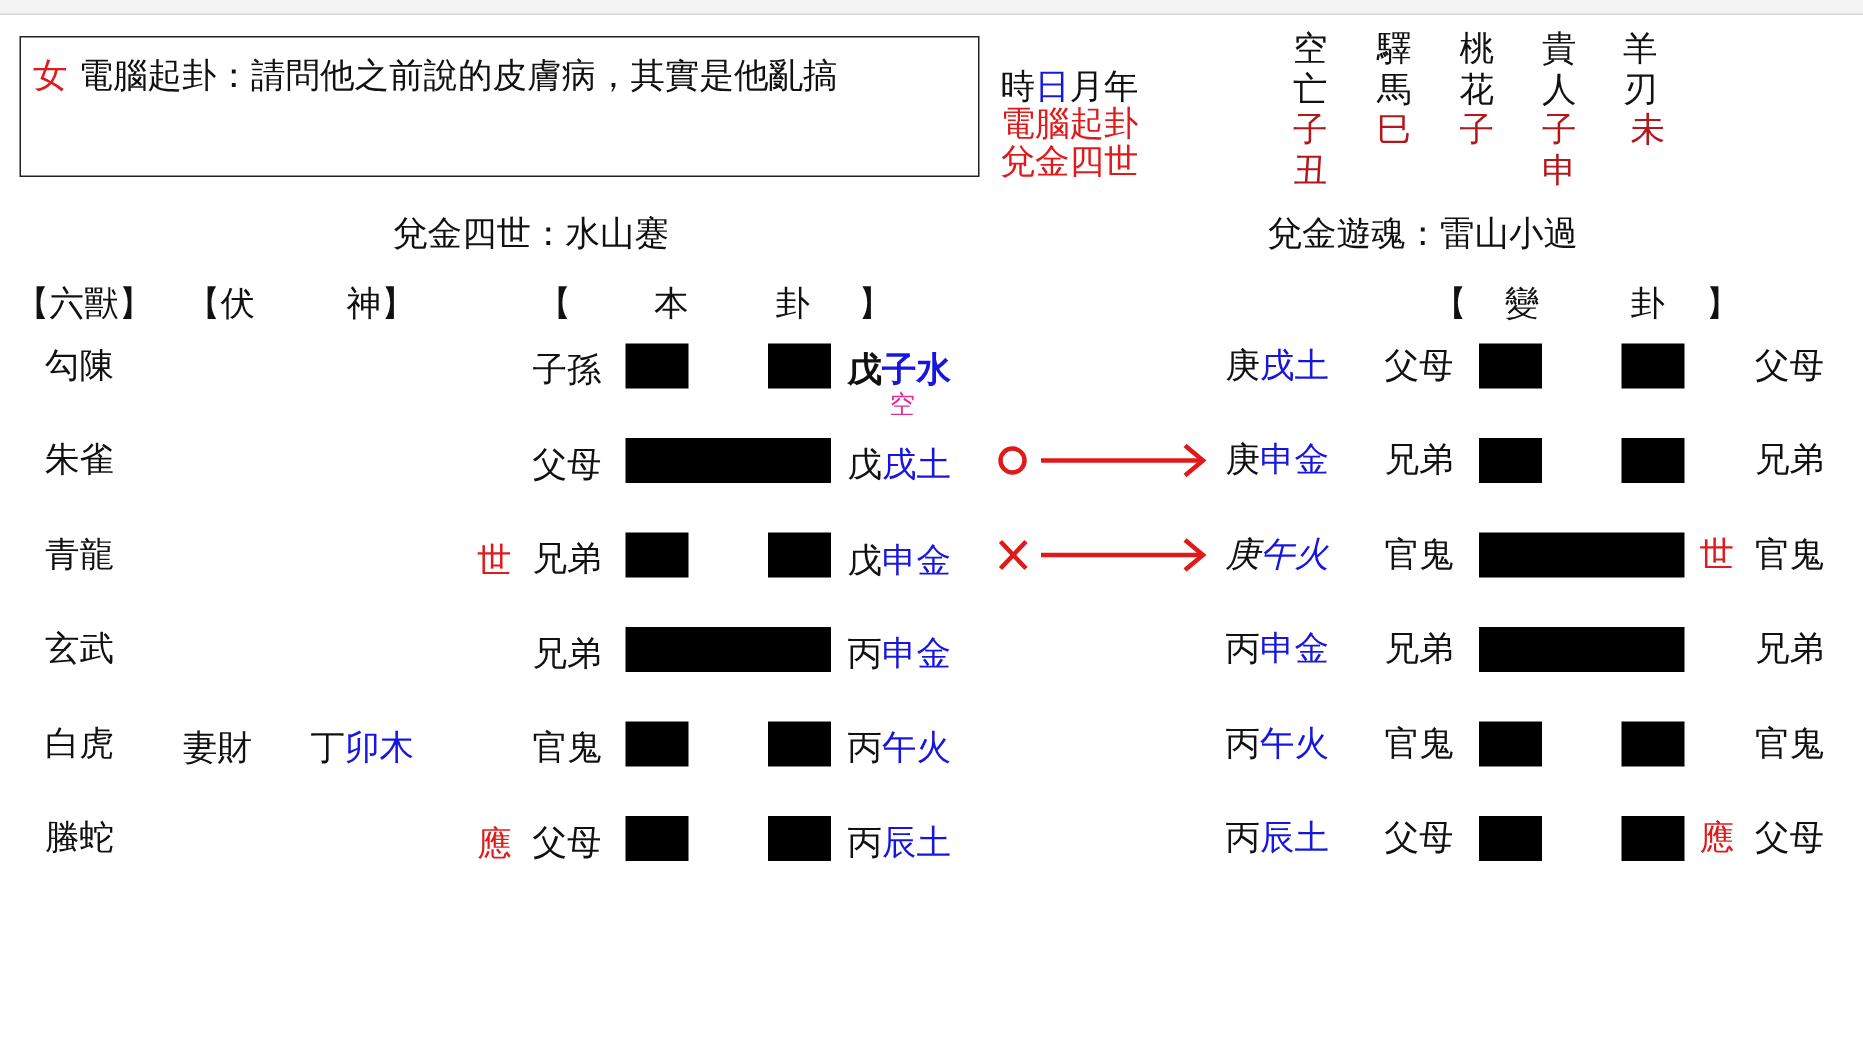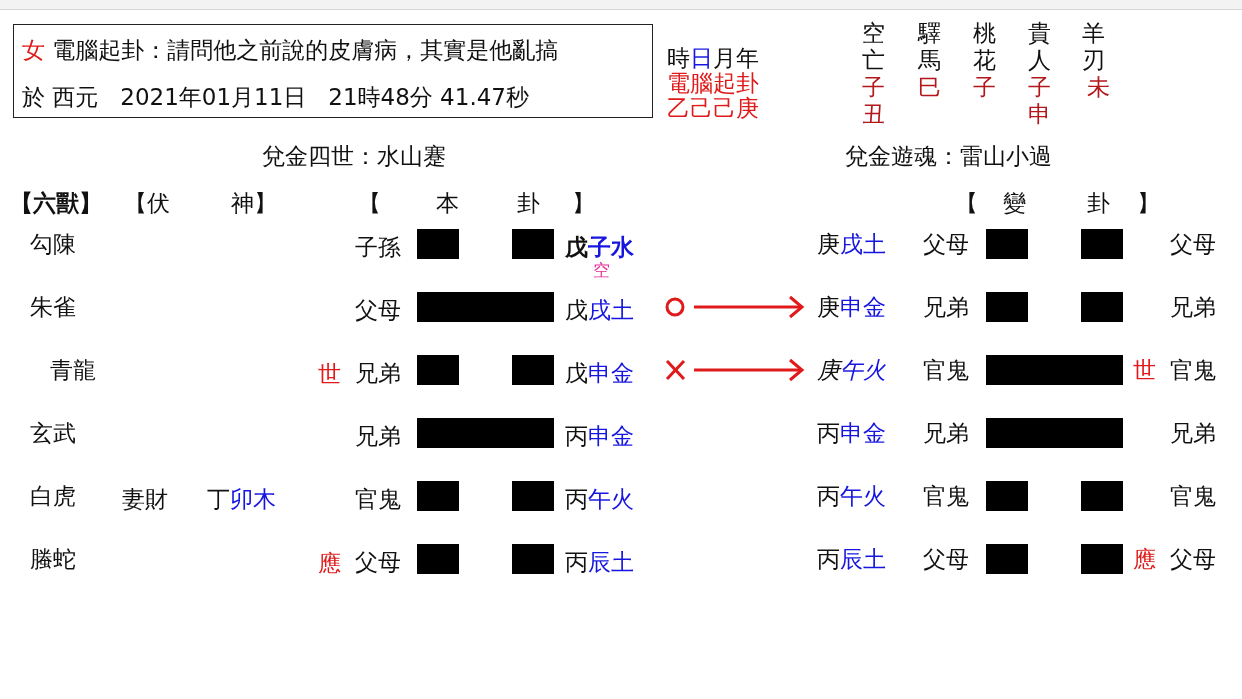--- a/index.html
+++ b/index.html
@@ -34,32 +34,27 @@
 </head>
 <body>
 
 <div class="topbar"></div>
 
 <div class="info-box">
   <div class="line1">
     <span class="red">女</span>
     <span>電腦起卦：請問他之前說的皮膚病，其實是他亂搞</span>
   </div>
-  <div class="line2">
-    <span>於 西元</span>&nbsp;&nbsp;
-    <span>2021年01月11日</span>&nbsp;&nbsp;
-    <span>21時48分 41.47秒</span>
-  </div>
 </div>
 
 <div class="abs f24" style="left:667px; top:16px;margin-top:31px;">
   <span>時</span><span class="blue">日</span><span>月</span><span>年</span>
 </div>
 <div class="abs f24 red" style="left:667px; top:72px;">電腦起卦</div>
-<div class="abs f24 red" style="left:667px; top:97px;">乙己己庚</div>
+<div class="abs f24 red" style="left:667px; top:97px;">兌金四世</div>
 
 <div class="abs f24" style="left:862px; top:20px; line-height:27px;">
   <span class="vchar">空</span>
   <span class="vchar">亡</span>
   <span class="vchar dred">子</span>
   <span class="vchar dred">丑</span>
 </div>
 <div class="abs f24" style="left:918px; top:20px; line-height:27px;">
   <span class="vchar">驛</span>
   <span class="vchar">馬</span>
@@ -78,21 +73,21 @@
 </div>
 <div class="abs f24" style="left:1082px; top:20px; line-height:27px;">
   <span class="vchar">羊</span>
   <span class="vchar">刃</span>
   <span class="vchar dred" style="margin-left:5px;">未</span>
 </div>
 
 <div class="abs f24" style="left:262px; top:145px;">兌金四世：水山蹇</div>
 <div class="abs f24" style="left:845px; top:145px;text-align:center;">兌金遊魂：雷山小過</div>
 
-<div class="abs f24" style="left:10px; top:192px;font-weight:bold;">【六獸】</div>
+<div class="abs f24" style="left:10px; top:192px;">【六獸】</div>
 <div class="abs f24" style="left:124px; top:192px;">【伏</div>
 <div class="abs f24" style="left:231px; top:192px;">神】</div>
 
 <div class="abs f24" style="left:358px; top:192px;">【</div>
 <div class="abs f24" style="left:436px; top:192px;">本</div>
 <div class="abs f24" style="left:517px; top:192px;">卦</div>
 <div class="abs f24" style="left:572px; top:192px;">】</div>
 
 <div class="abs f24" style="left:955px; top:192px;">【</div>
 <div class="abs f24" style="left:1003px; top:192px;">變</div>
@@ -119,21 +114,21 @@
   <circle cx="13" cy="15" r="8" fill="none" stroke="#e01a1a" stroke-width="3"></circle>
   <line x1="32" y1="15" x2="138" y2="15" stroke="#e01a1a" stroke-width="3"></line>
   <polyline points="128,5 140,15 128,25" fill="none" stroke="#e01a1a" stroke-width="3"></polyline>
 </svg>
 <div class="abs f24" style="left:817px; top:296px;"><span>庚</span><span class="blue">申金</span></div>
 <div class="abs f24" style="left:923px; top:296px;">兄弟</div>
 <div class="bar seg-l" style="left:986px; top:292px;"></div>
 <div class="bar seg-r" style="left:1081px; top:292px;"></div>
 <div class="abs f24" style="left:1170px; top:296px;">兄弟</div>
 
-<div class="abs f24" style="left:30px; top:359px;margin-left:20px;">青龍</div>
+<div class="abs f24" style="left:30px; top:359px;">青龍</div>
 <div class="abs f24 red" style="left:318px; top:363px;">世</div>
 <div class="abs f24" style="left:355px; top:362px;">兄弟</div>
 <div class="bar seg-l" style="left:417px; top:355px;"></div>
 <div class="bar seg-r" style="left:512px; top:355px;"></div>
 <div class="abs f24" style="left:565px; top:362px;font-family:Liberation Serif, serif;"><span>戊</span><span class="blue">申金</span></div>
 <svg class="arrow" style="left:662px; top:355px;" width="150" height="30">
   <line x1="5" y1="6" x2="22" y2="24" stroke="#e01a1a" stroke-width="3"></line>
   <line x1="22" y1="6" x2="5" y2="24" stroke="#e01a1a" stroke-width="3"></line>
   <line x1="32" y1="15" x2="138" y2="15" stroke="#e01a1a" stroke-width="3"></line>
   <polyline points="128,5 140,15 128,25" fill="none" stroke="#e01a1a" stroke-width="3"></polyline>

